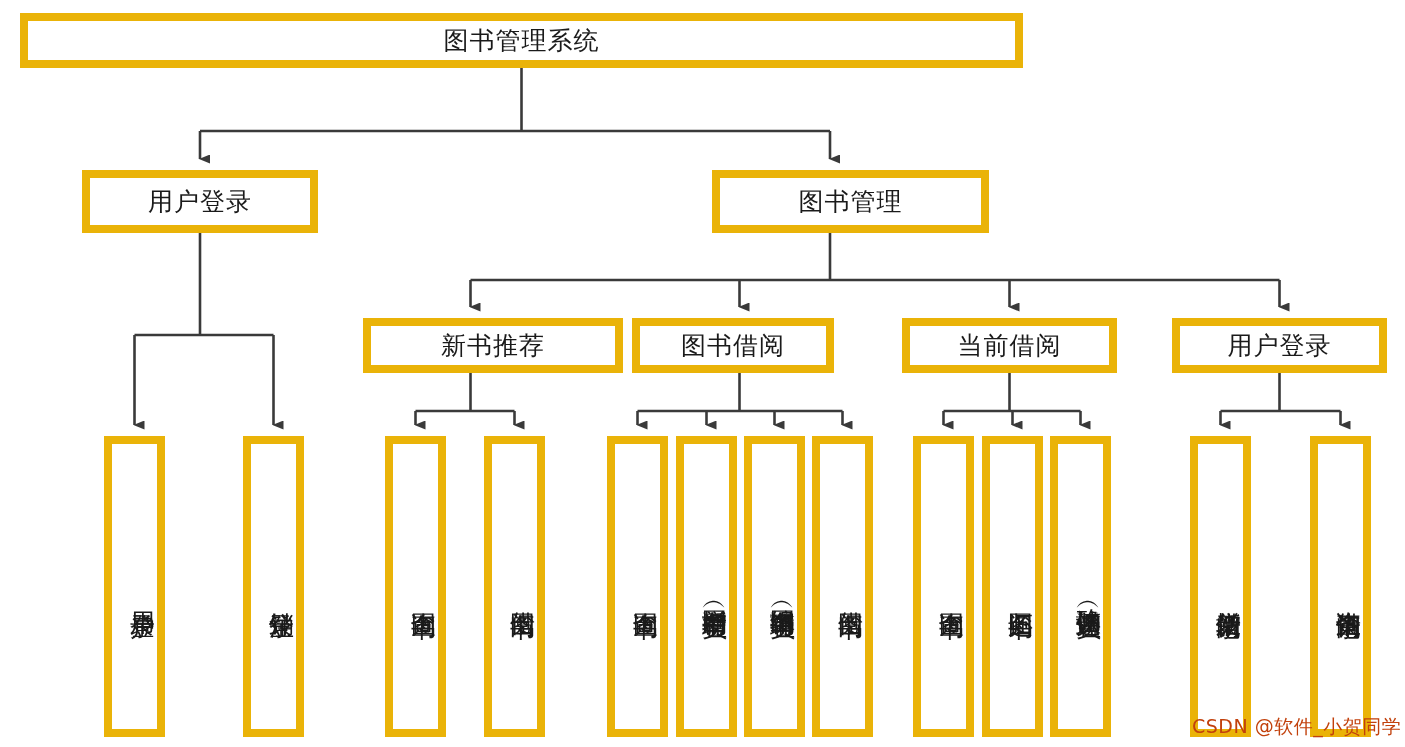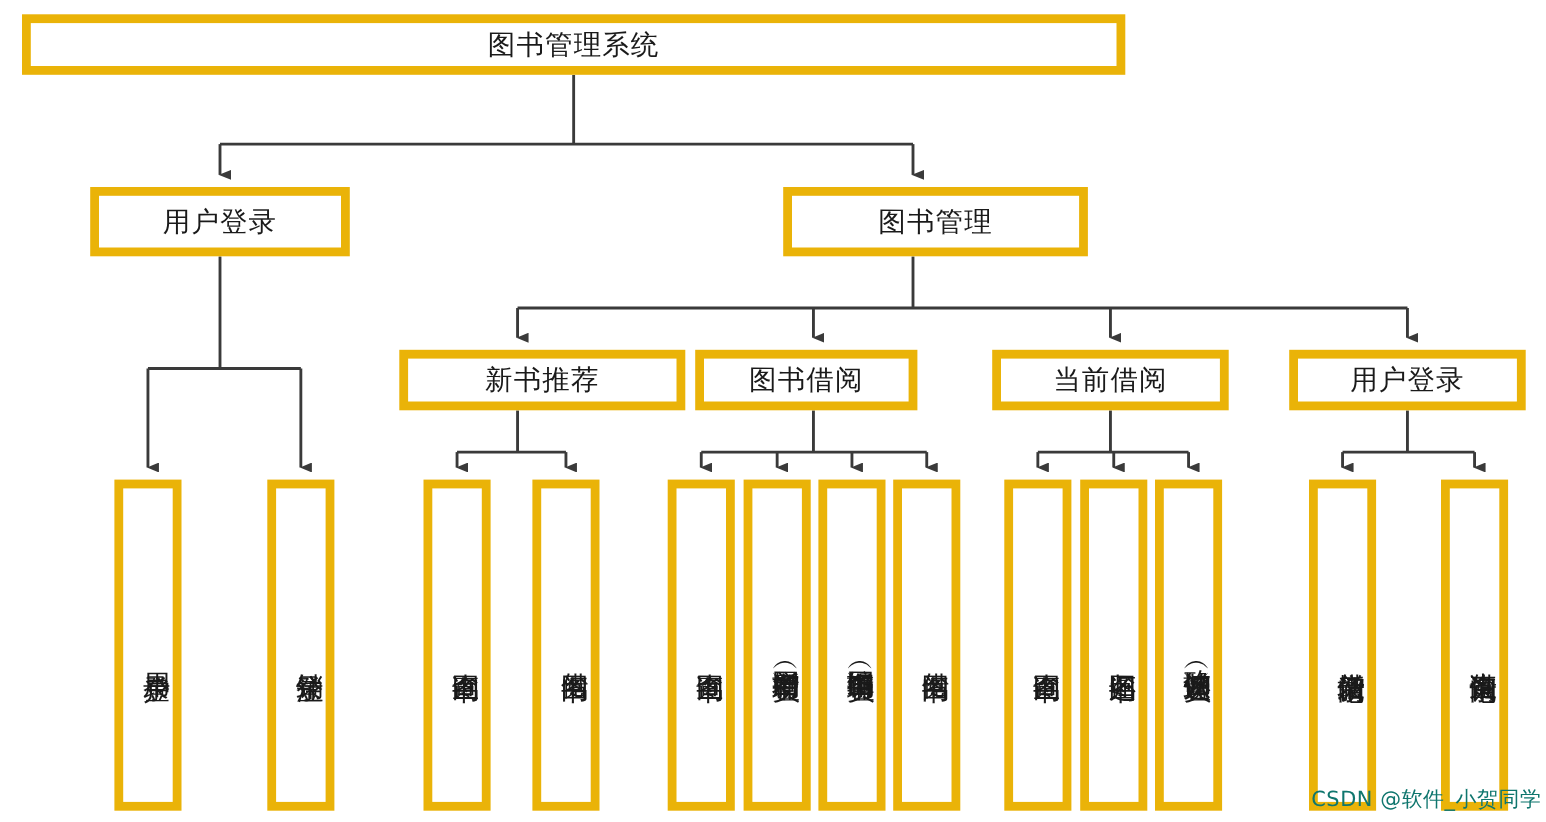--- a/index.html
+++ b/index.html
@@ -176,14 +176,14 @@
       <span class="vtext">确认归还（管理员）</span>
     </div>
 
   <div class="node node-v" style="left: 1190px; top: 436px; width: 61px; height: 301px;">
       <span class="vtext">新增借阅记录</span>
     </div>
   <div class="node node-v" style="left: 1310px; top: 436px; width: 61px; height: 301px;">
       <span class="vtext">查询借阅记录</span>
     </div>
 
-  <div class="watermark" style="left: 1192px; top: 714px; color: #0f766e;">CSDN @软件_小贺同学</div>
+  <div class="watermark" style="left: 1192px; top: 714px; color: #c2410c;">CSDN @软件_小贺同学</div>
 </div>
 
 </body></html>

